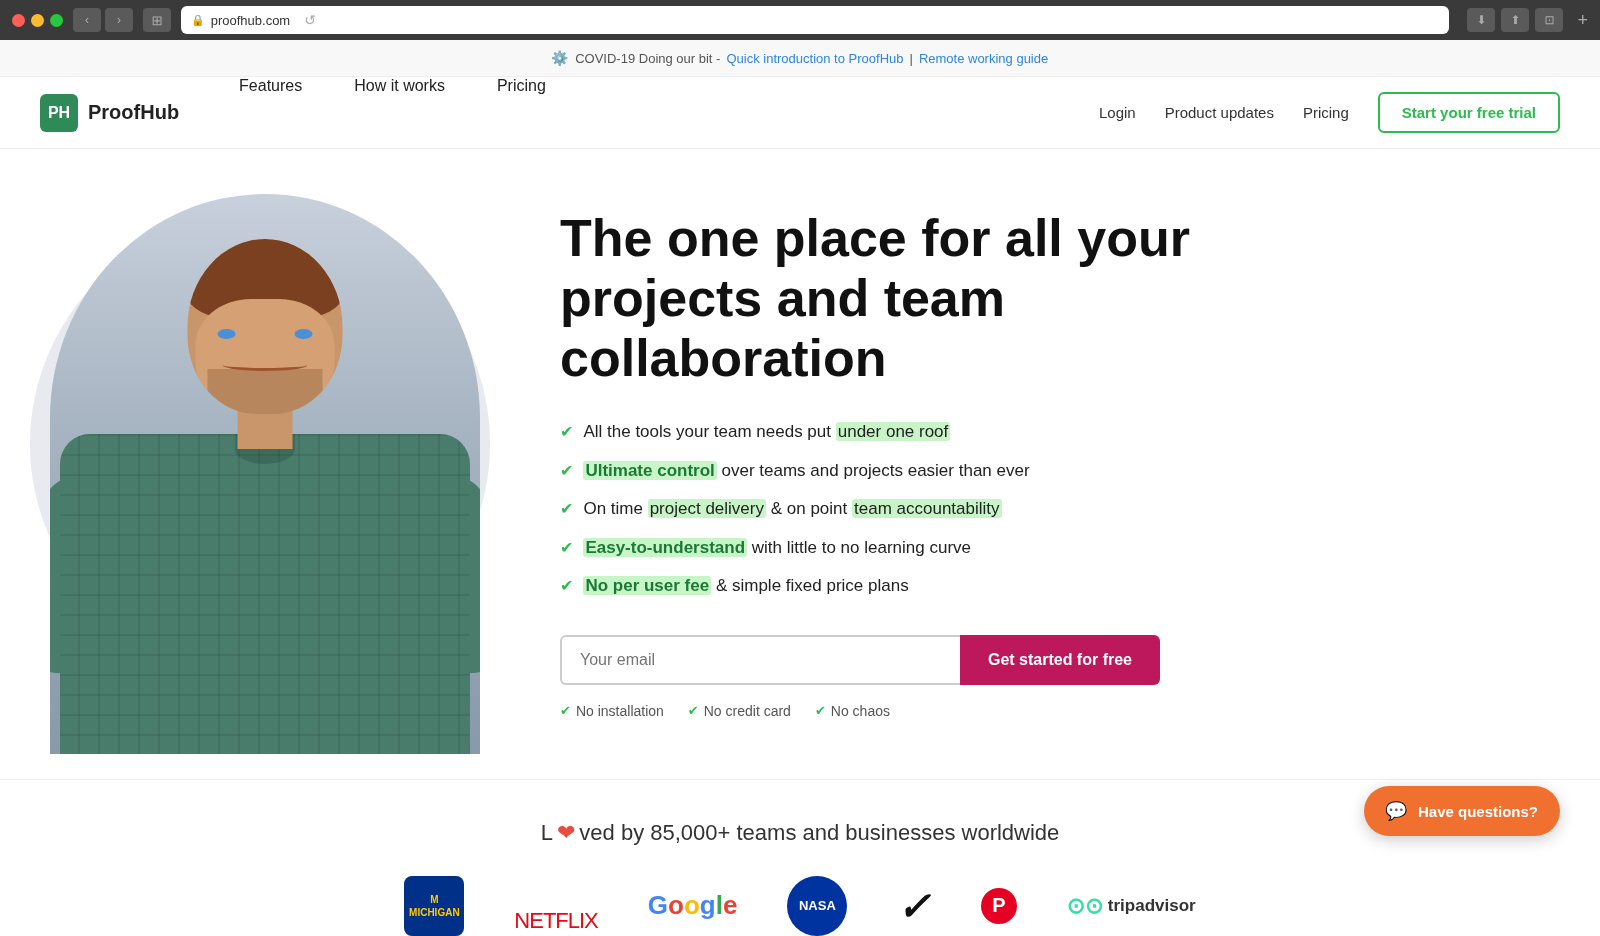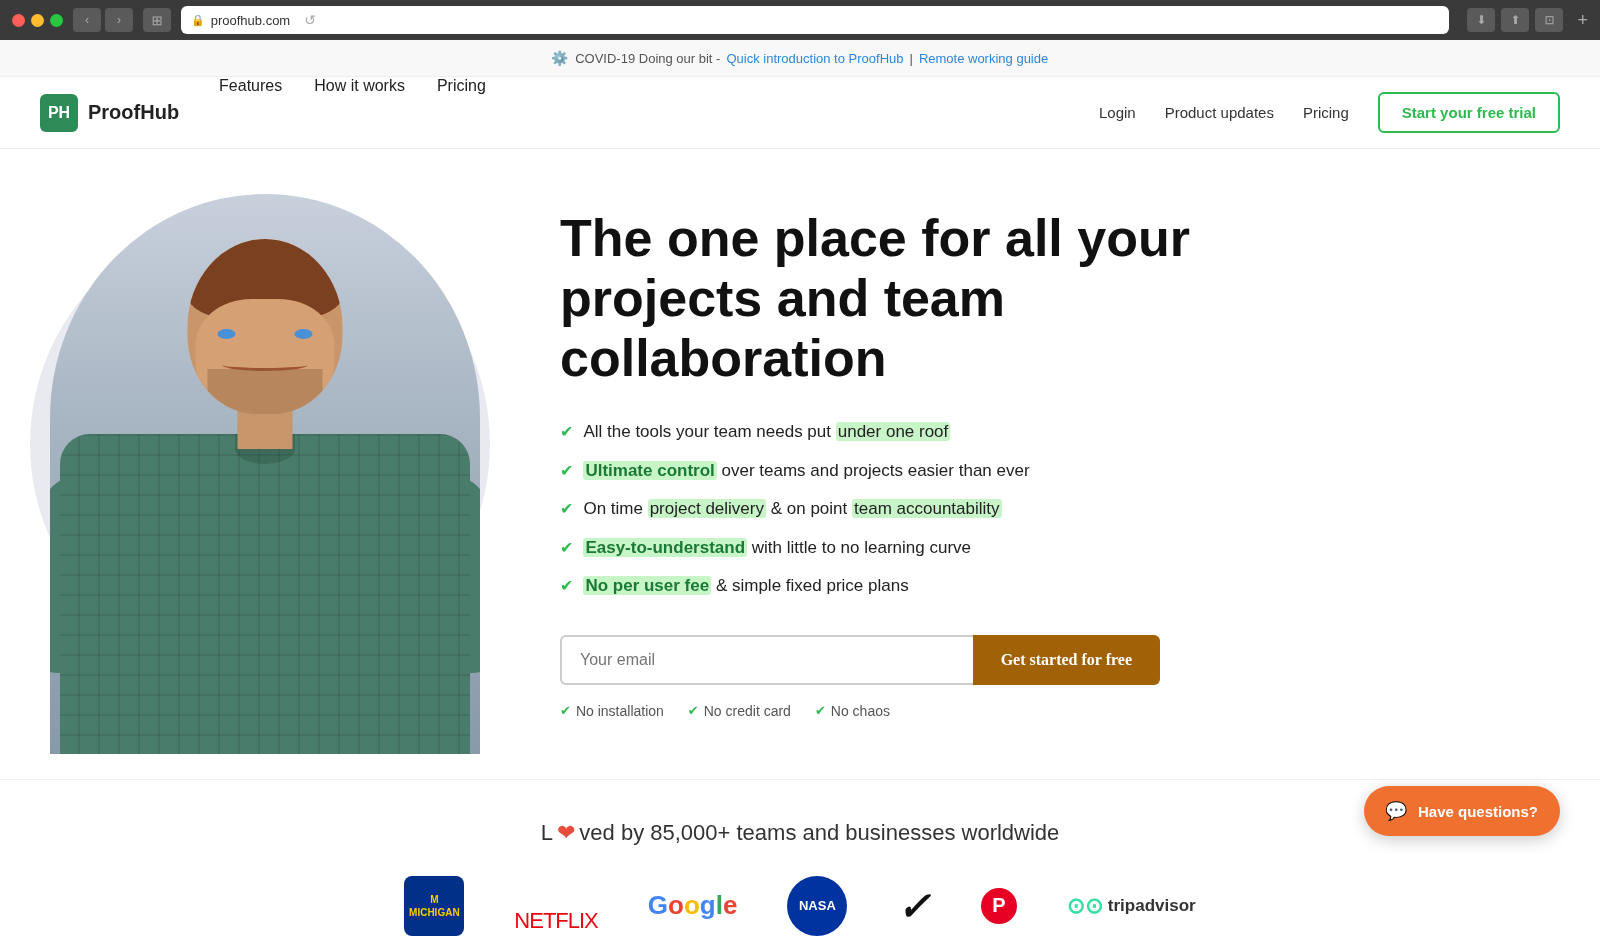--- a/index.html
+++ b/index.html
@@ -105,20 +105,21 @@
     .main-nav {
       display: flex;
       gap: 32px;
       flex: 1;
     }
     .main-nav a {
       text-decoration: none;
       color: #222;
       font-size: 16px;
       font-weight: 500;
+      margin-left: 20px;
     }
     .header-right {
       display: flex;
       align-items: center;
       gap: 29px;
     }
     .header-right a {
       text-decoration: none;
       color: #333;
       font-size: 15px;
@@ -225,30 +226,29 @@
       flex: 1;
       border: 2px solid #ccc;
       border-right: none;
       border-radius: 6px 0 0 6px;
       padding: 14px 18px;
       font-size: 16px;
       color: #999;
       outline: none;
     }
     .get-started-btn {
-      background: #a16207;
+      background: #be185d;
       color: #fff;
       border: none;
       border-radius: 0 6px 6px 0;
       padding: 14px 28px;
       font-size: 16px;
       font-weight: 600;
       cursor: pointer;
       white-space: nowrap;
-      font-family: Liberation Serif, serif;
     }
 
     .trust-line {
       display: flex;
       gap: 24px;
       font-size: 14px;
       color: #555;
     }
     .trust-item {
       display: flex;

